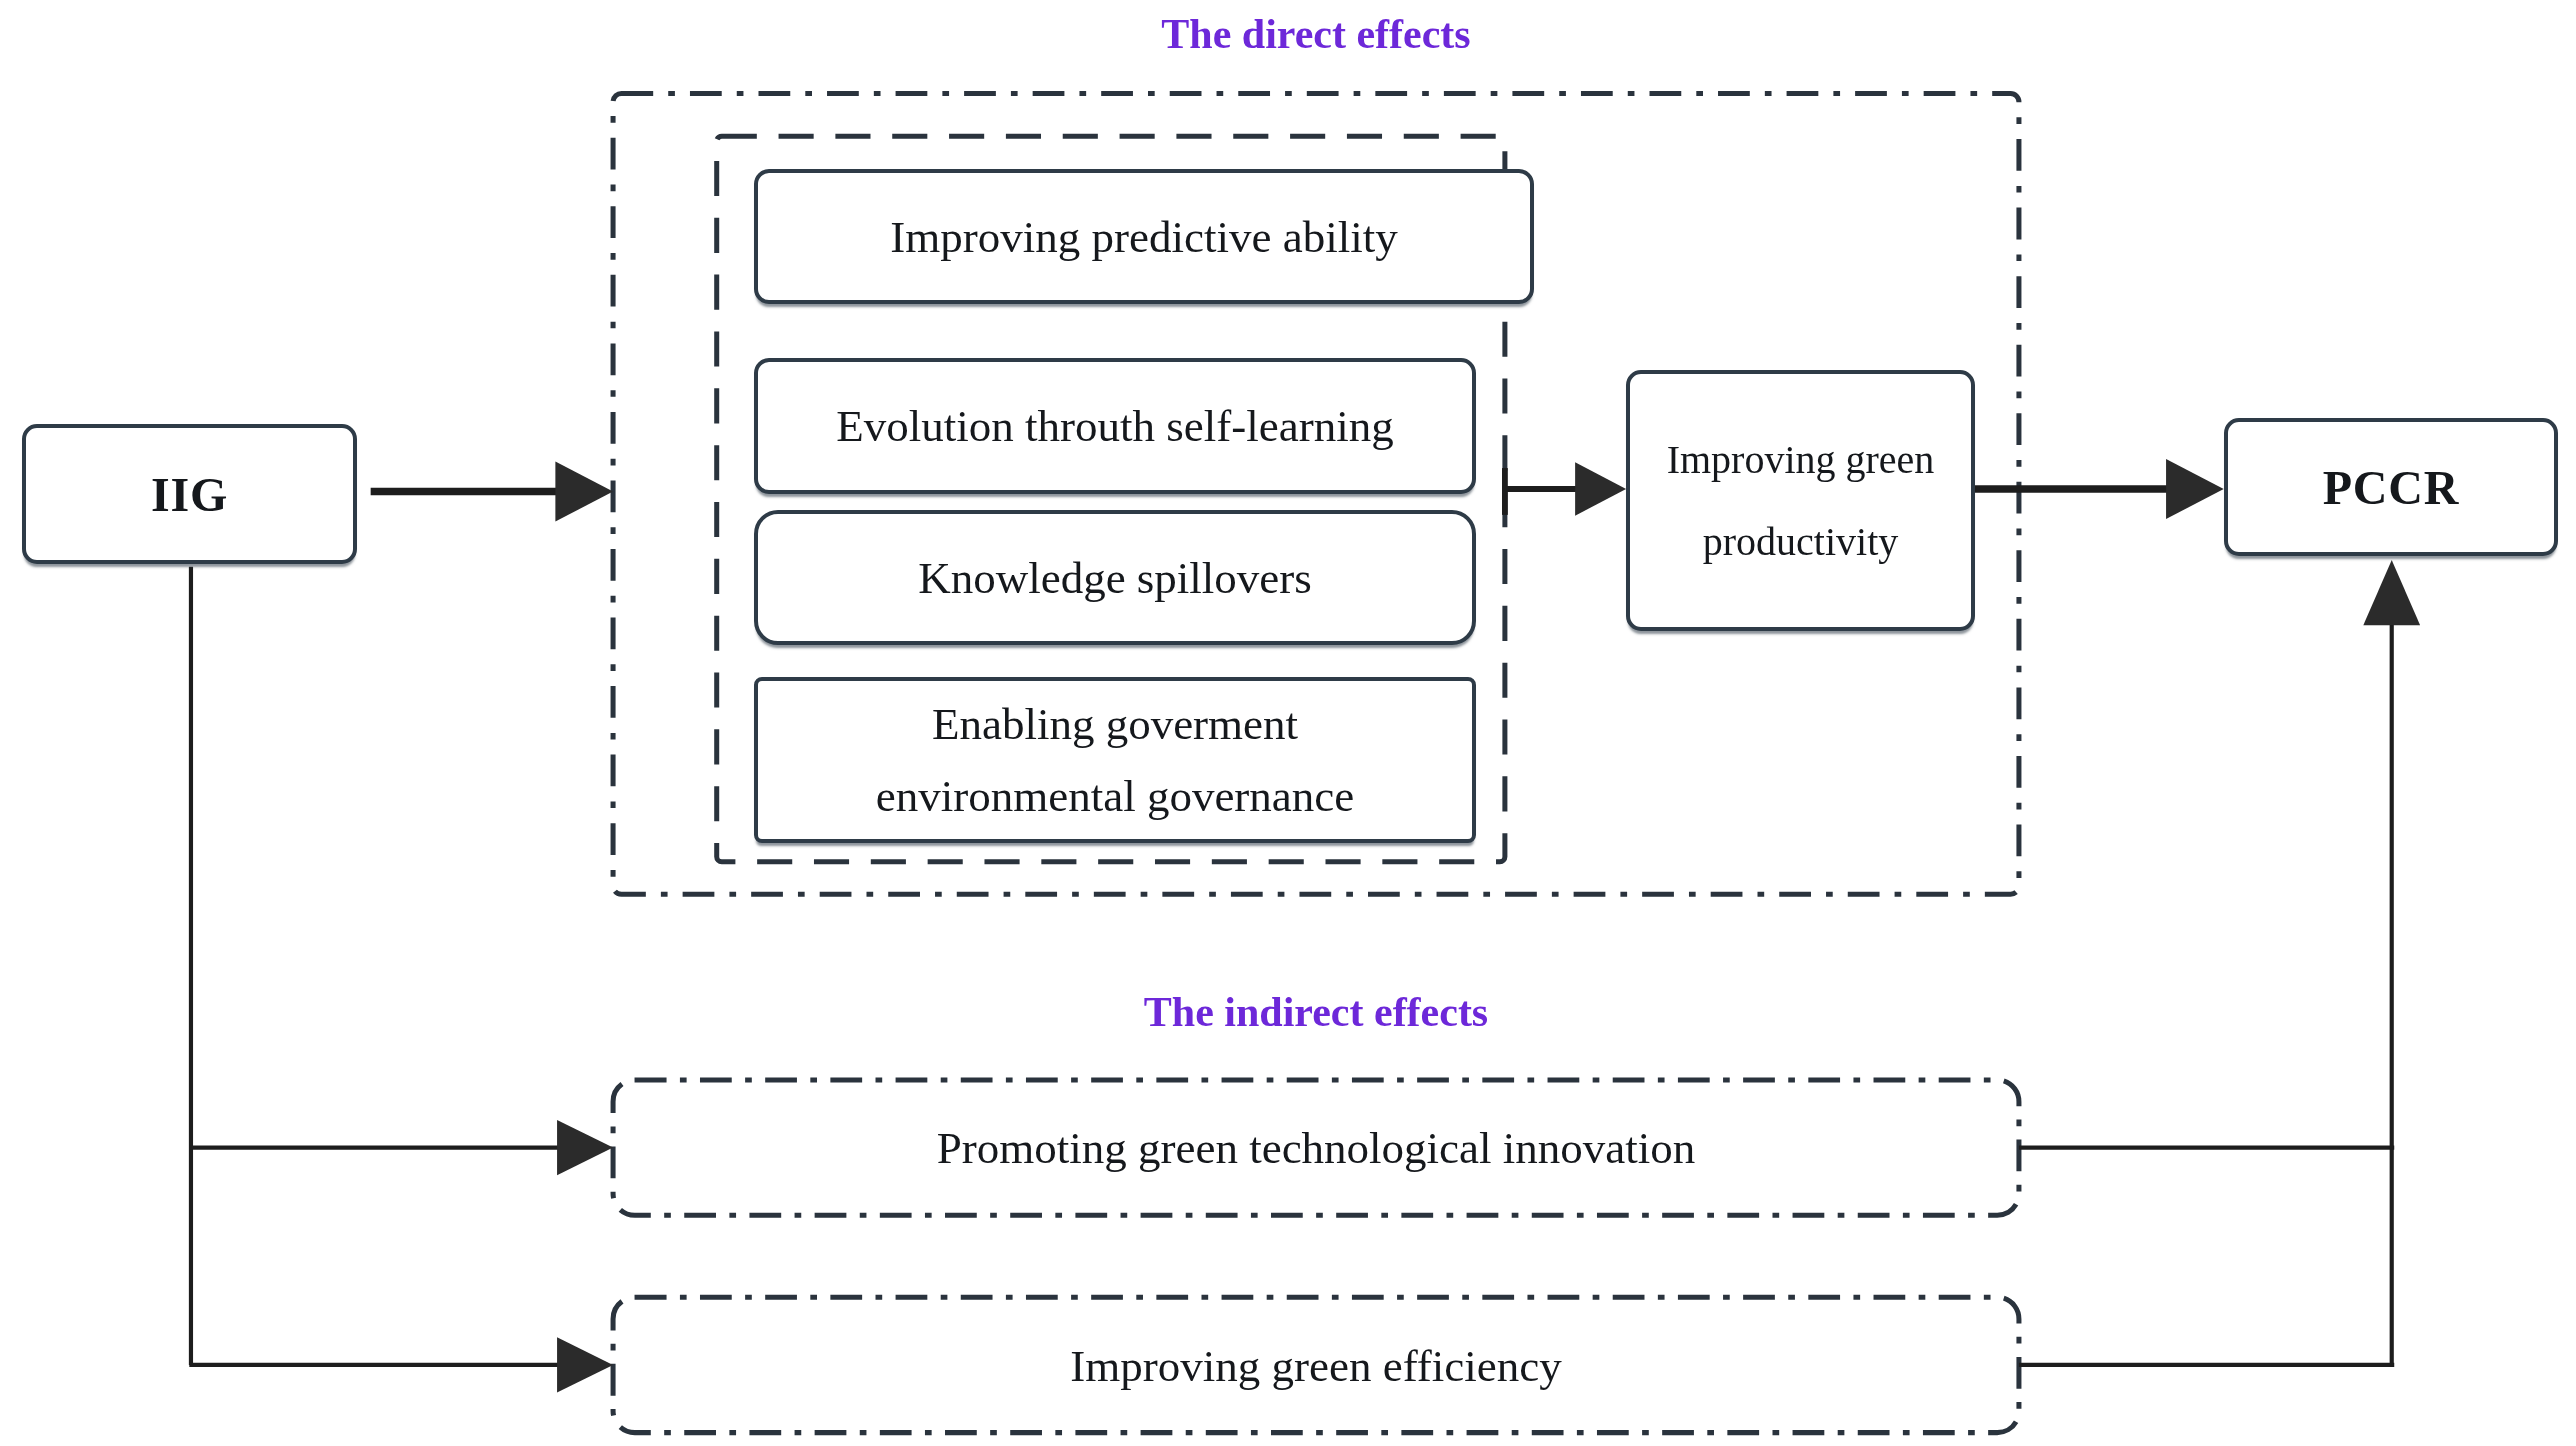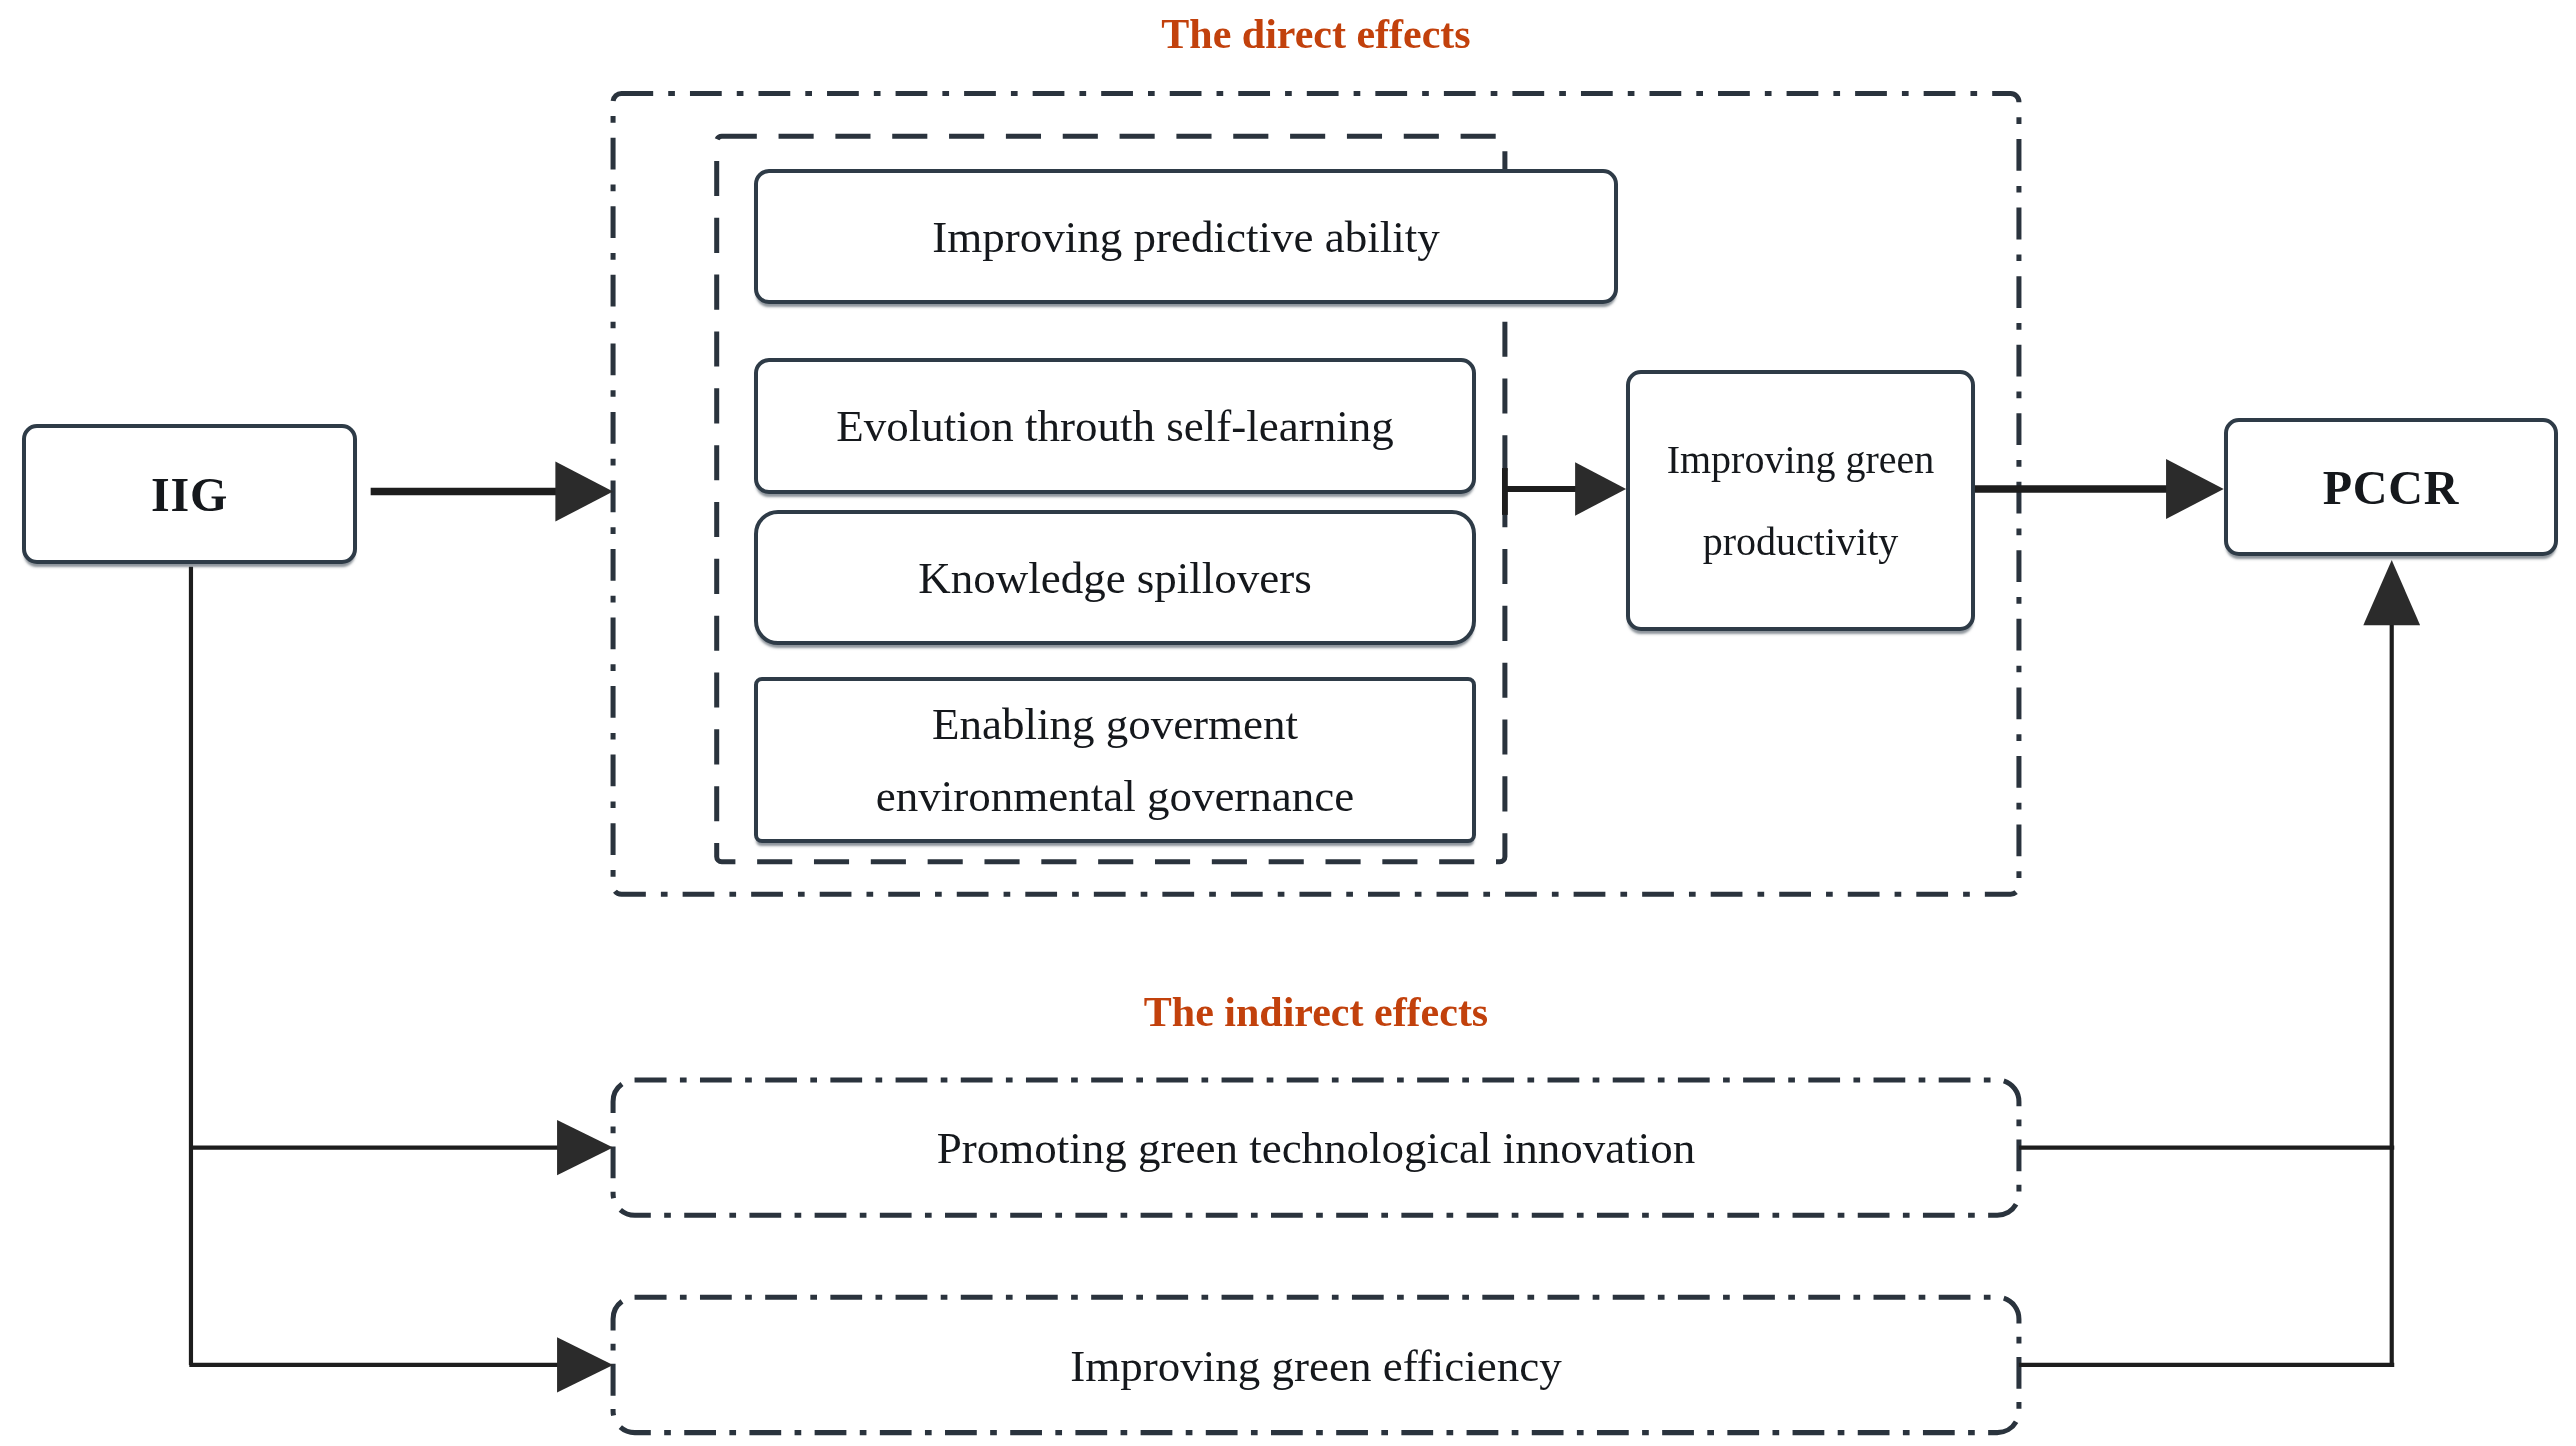--- a/index.html
+++ b/index.html
@@ -20,21 +20,21 @@
     display:flex;align-items:center;justify-content:center;
     text-align:center;
     box-shadow:0 5px 2.5px -2.5px rgba(46,59,71,0.55);
   }
   .node-big-label{font-weight:bold;font-size:48px;letter-spacing:0.8px;}
   .item-label{font-size:45px;line-height:1.6;}
   .title{
     font-weight:bold;font-size:42px;
     text-align:center;
     display:flex;align-items:center;justify-content:center;
-    color:#c2410c;
+    color:#6d28d9;
   }
   .overlay-label{
     display:flex;align-items:center;justify-content:center;
     text-align:center;font-size:45px;
   }
   .wrap-limit{max-width:569px;display:inline-block;}
   .green-label{font-size:40px;line-height:2.05;}
 </style>
 </head>
 <body>
@@ -86,21 +86,21 @@
   </div>
 
   <div class="abs node" style="left:2224px;top:418px;width:334px;height:138px;">
     <span class="node-big-label">PCCR</span>
   </div>
 
   <div class="abs node" style="left:22px;top:424px;width:335px;height:140px;">
     <span class="node-big-label">IIG</span>
   </div>
 
-  <div class="abs node" style="left:754px;top:169px;width:864px;height:135px;">
+  <div class="abs node" style="left:754px;top:169px;width:780px;height:135px;">
     <span class="item-label">Improving predictive ability</span>
   </div>
 
   <div class="abs node" style="left:754px;top:358px;width:722px;height:136px;">
     <span class="item-label">Evolution throuth self-learning</span>
   </div>
 
   <div class="abs node" style="left:754px;top:510px;width:722px;height:135px;border-radius:24px;">
     <span class="item-label">Knowledge spillovers</span>
   </div>

